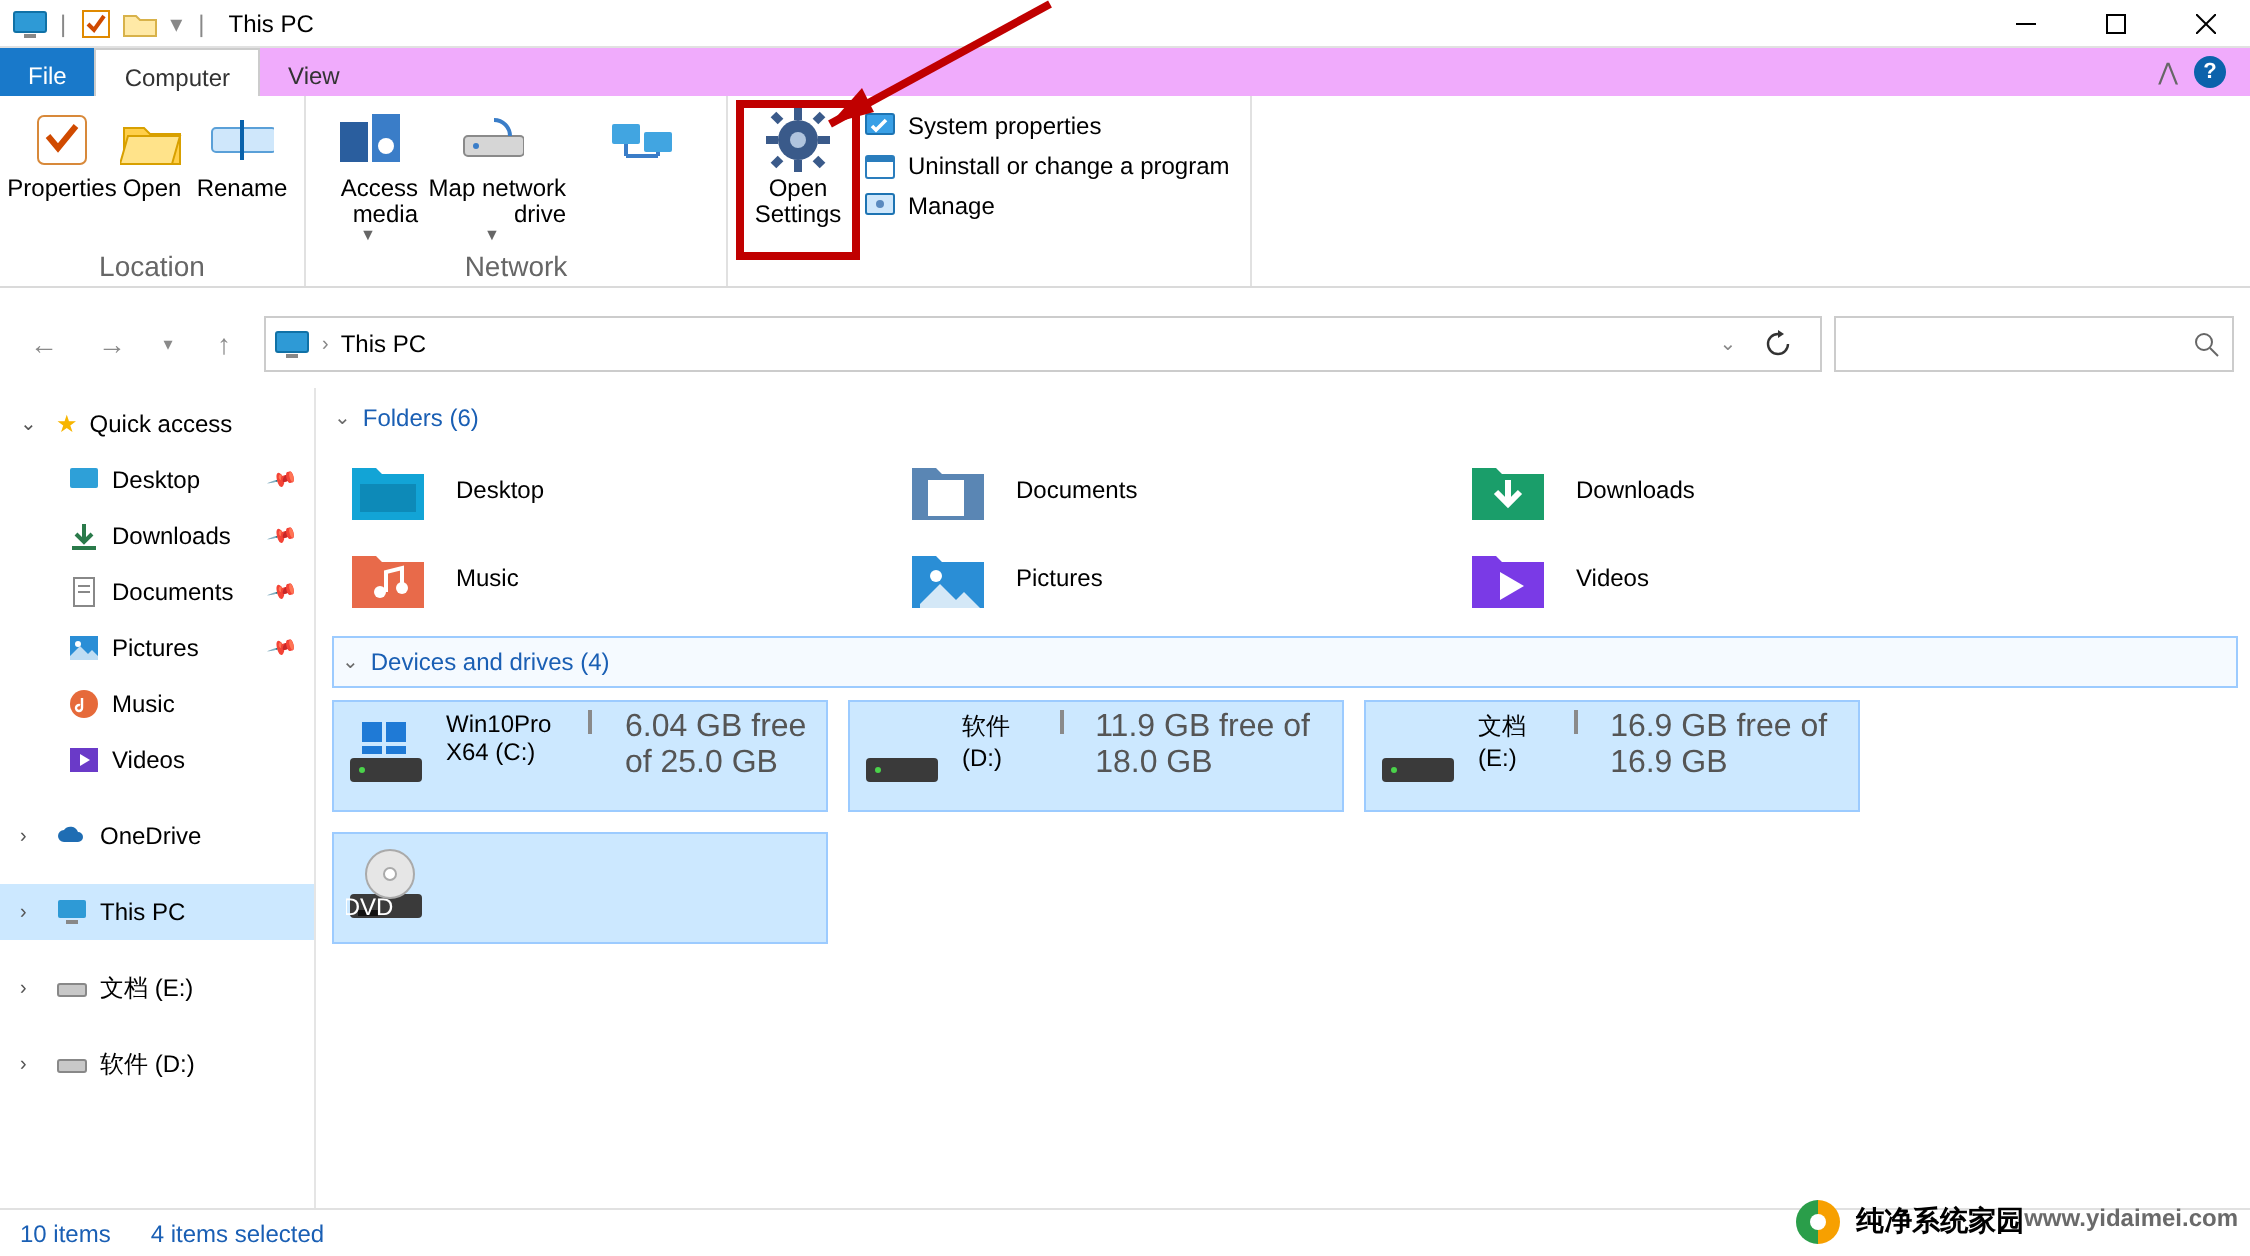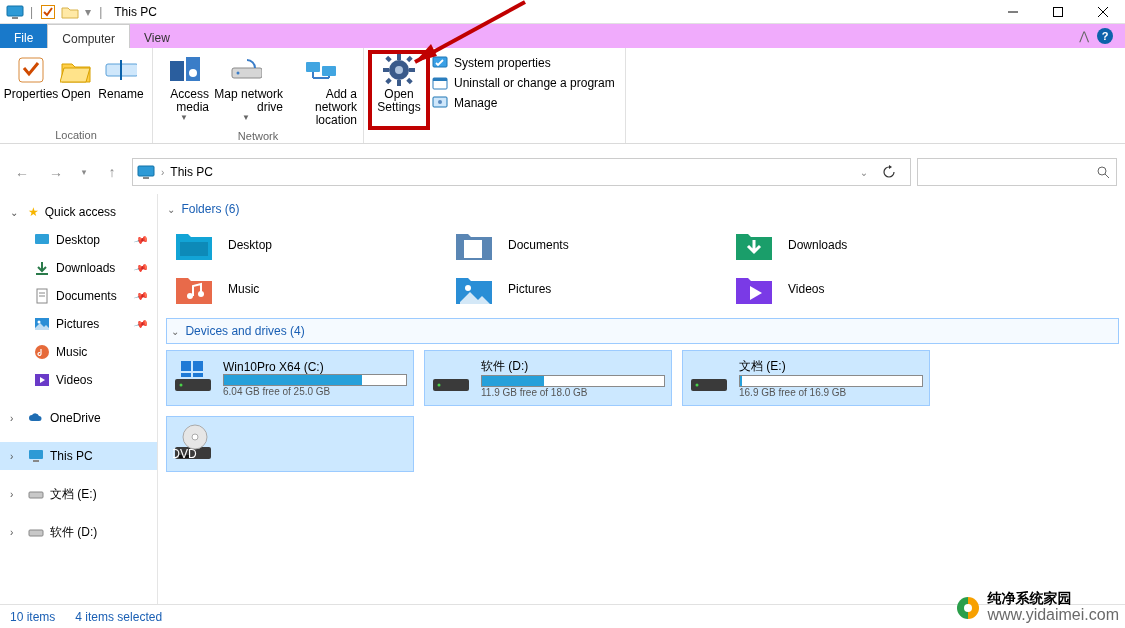--- a/index.html
+++ b/index.html
@@ -19,21 +19,21 @@
 .tab { padding: 4px 14px 0 14px; display: flex; align-items: center; color: #333; }
 .tab.file { background: #1979ca; color: #fff; }
 .tab.active { border-top:1px solid #ccc; border-left:1px solid #ccc; border-right:1px solid #ccc; background:#fff; }
 .tabs .help { margin-left:auto; padding-right:12px; display:flex; align-items:center; gap:8px; color:#666; }
 .tabs .help .blue { background:#0c62ab; color:#fff; border-radius:50%; width:16px; height:16px; line-height:16px; text-align:center; font-weight:bold; font-size:11px;}
 
 
 .ribbon { height: 96px; border-bottom: 1px solid #dadada; display: flex; background:#fff; }
 .group { border-right: 1px solid #e1e1e1; display:flex; flex-direction:column; padding: 4px 6px 0; }
 .group-body { flex:1; display:flex; align-items:flex-start; }
-.group-label { text-align:center; color:#666; font-size:11px; padding-bottom:2px; }
+.group-label { text-align:center; color:#666; font-size:14px; padding-bottom:2px; }
 .bigbtn { width: 50px; display:flex; flex-direction:column; align-items:center; text-align:right; padding:2px 0; font-size:11px; line-height:1.1; }
 .bigbtn .ico { width:32px; height:32px; margin-bottom:2px; display:flex; align-items:center; justify-content:center; }
 .bigbtn.wide { width: 74px; }
 .smallbtns { display:flex; flex-direction:column; gap:2px; padding-top:2px; }
 .smallbtn { display:flex; align-items:center; gap:6px; padding:1px 4px; font-size:12px; }
 .smallbtn .sico { width:16px; height:16px; }
 .open-settings-highlight { outline: 4px solid #c00000; outline-offset: -2px; }
 
 
 .addrrow { height: 36px; display:flex; align-items:center; padding: 4px 8px; gap:6px; margin-top:10px; }
@@ -59,37 +59,37 @@
 .content { flex:1; overflow:auto; padding: 2px 6px 6px 8px; }
 .groupheader { color:#1a5fb4; display:flex; align-items:center; gap:6px; height:26px; border:1px solid transparent; }
 .groupheader .chev { font-size:10px; color:#6a6a6a; }
 .groupheader.framed { border:1px solid #9ccbff; background:#f5faff; padding:0 4px; }
 .foldergrid { display:flex; flex-wrap:wrap; gap:10px 40px; padding:6px 0 12px 8px; }
 .folderitem { width:240px; display:flex; align-items:center; gap:14px; }
 .folderitem .ficon { width:40px; height:34px; border-radius:4px; }
 .drivegrid { display:flex; flex-wrap:wrap; gap:10px; padding:6px 0 12px 0; }
 .drive { width:248px; height:56px; background:#cce8ff; border:1px solid #9ccbff; display:flex; gap:10px; padding:4px 6px; }
 .drive .dicon { width:40px; height:40px; display:flex; align-items:flex-end; justify-content:flex-end; }
-.drive .dbody { flex:1; display:flex; flex-direction:column; justify-content:center; gap:0; }
+.drive .dbody { flex:1; display:flex; flex-direction:row; justify-content:center; gap:16px; }
 .drive .bar { height:12px; border:1px solid #8a8a8a; background:#fff; position:relative; }
 .drive .bar .fill { position:absolute; left:0; top:0; bottom:0; background:#26a0da; }
-.drive .free { color:#555; font-size:10px; }
+.drive .free { color:#555; font-size:16px; }
 
 
 .status { position:absolute; bottom:0; left:0; right:0; height:24px; border-top:1px solid #e1e1e1; display:flex; align-items:center; padding:0 10px; gap:20px; color:#1a5fb4; background:#fff; }
 
 
 .annot-arrow { position:absolute; left:375px; top:-6px; pointer-events:none; }
 
 
 .watermark { position:absolute; right:6px; bottom:4px; display:flex; align-items:center; gap:6px; }
 .watermark .logo { width:26px; height:26px; }
-.watermark .txt { display:flex; flex-direction:column; line-height:1.1; }
+.watermark .txt { display:flex; flex-direction:row; line-height:1.1; }
 .watermark .txt .big { font-weight:bold; font-size:14px; }
-.watermark .txt .small { font-size:16px; color:#6a6a6a; }
+.watermark .txt .small { font-size:12px; color:#6a6a6a;font-weight:bold; }
 
 
 .mono { width:16px; height:16px; }
 svg { display:block; }
 </style>
 </head>
 <body>
 
 <div class="titlebar">
   <div class="qat">
@@ -207,21 +207,20 @@
       <div class="bigbtn wide">
         <span class="ico">
             <svg width="34" height="24">
               <rect x="2" y="4" width="14" height="10" rx="1" fill="#41a5e1"></rect>
               <rect x="18" y="8" width="14" height="10" rx="1" fill="#41a5e1"></rect>
               <line x1="9" y1="14" x2="9" y2="20" stroke="#3a7dc8" stroke-width="2"></line>
               <line x1="9" y1="20" x2="25" y2="20" stroke="#3a7dc8" stroke-width="2"></line>
               <line x1="25" y1="20" x2="25" y2="18" stroke="#3a7dc8" stroke-width="2"></line>
             </svg>
           </span>
-        <span>Add a network location</span>
       </div>
     </div>
     <div class="group-label">Network</div>
   </div>
 
   <div class="group" style="flex:0 0 auto;">
     <div class="group-body">
       <div class="bigbtn open-settings-highlight" style="width:58px;height:76px;">
         <span class="ico">
             <svg width="32" height="32" viewBox="0 0 32 32">

